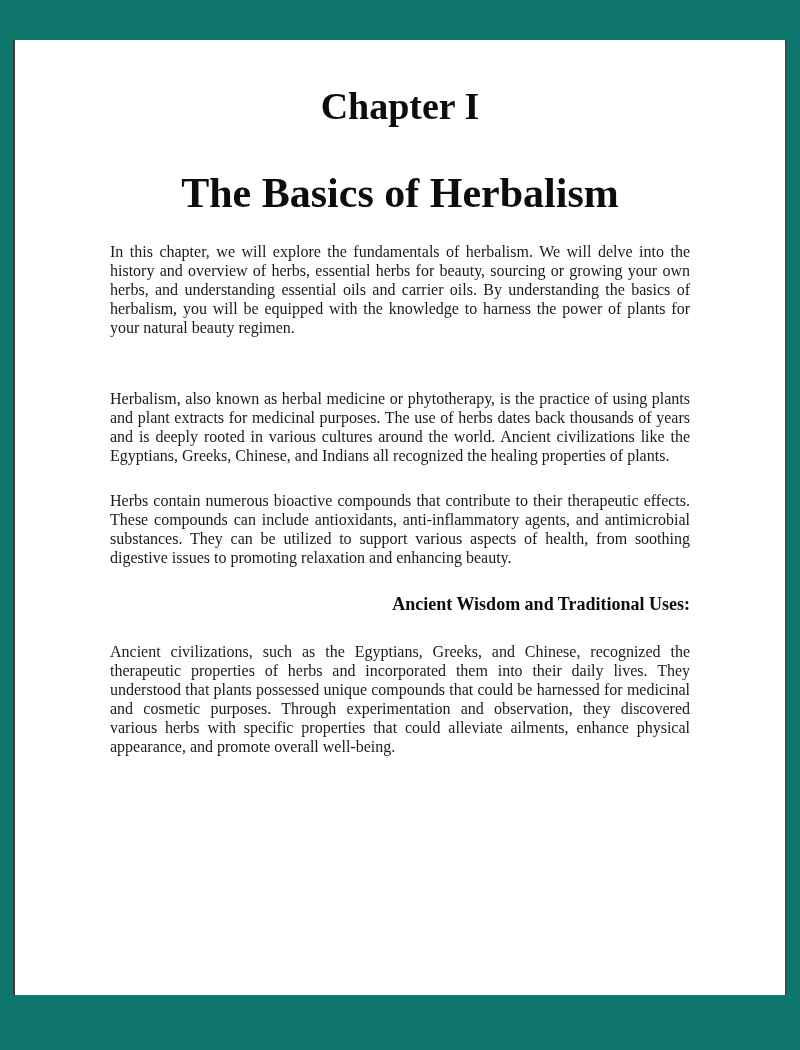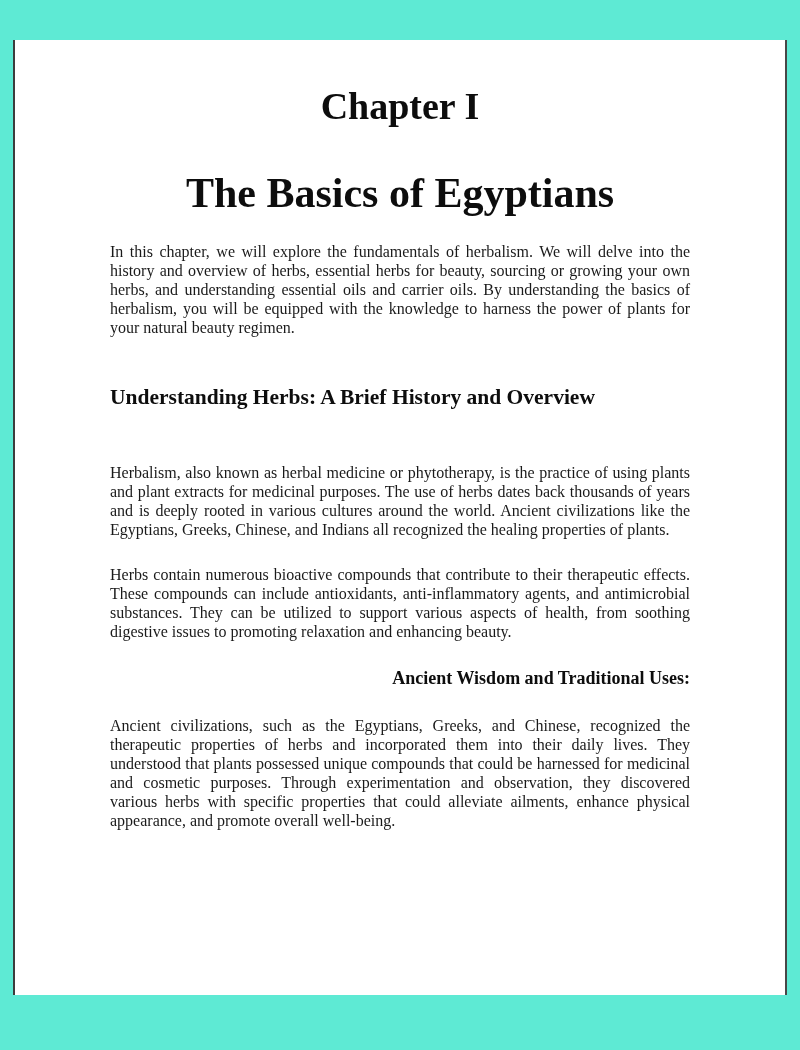--- a/index.html
+++ b/index.html
@@ -10,21 +10,21 @@
   body {
     width: 800px;
     height: 1050px;
     position: relative;
     overflow: hidden;
     font-family: "Liberation Serif", serif;
   }
   .canvas {
     position: absolute;
     inset: 0;
-    background: #5eead4;
+    background: #0f766e;
   }
   .page {
     position: absolute;
     left: 13px;
     top: 40px;
     width: 774px;
     height: 955px;
     background: #ffffff;
     border-left: 2px solid #3c3c3c;
     border-right: 2px solid #474747;
@@ -82,21 +82,20 @@
     color: #0d0d0d;
     text-align: right;
   }
 </style>
 </head>
 <body>
 
 <div class="canvas">
   <div class="page">
     <h1 class="chapter-heading">Chapter I</h1>
-    <h1 class="chapter-title">The Basics of Egyptians</h1>
+    <h1 class="chapter-title">The Basics of Herbalism</h1>
     <p class="body-paragraph intro">In this chapter, we will explore the fundamentals of herbalism. We will delve into the history and overview of herbs, essential herbs for beauty, sourcing or growing your own herbs, and understanding essential oils and carrier oils. By understanding the basics of herbalism, you will be equipped with the knowledge to harness the power of plants for your natural beauty regimen.</p>
-    <h2 class="section-heading">Understanding Herbs: A Brief History and Overview</h2>
     <p class="body-paragraph after-heading">Herbalism, also known as herbal medicine or phytotherapy, is the practice of using plants and plant extracts for medicinal purposes. The use of herbs dates back thousands of years and is deeply rooted in various cultures around the world. Ancient civilizations like the Egyptians, Greeks, Chinese, and Indians all recognized the healing properties of plants.</p>
     <p class="body-paragraph">Herbs contain numerous bioactive compounds that contribute to their therapeutic effects. These compounds can include antioxidants, anti-inflammatory agents, and antimicrobial substances. They can be utilized to support various aspects of health, from soothing digestive issues to promoting relaxation and enhancing beauty.</p>
     <h3 class="subsection-heading">Ancient Wisdom and Traditional Uses:</h3>
     <p class="body-paragraph">Ancient civilizations, such as the Egyptians, Greeks, and Chinese, recognized the therapeutic properties of herbs and incorporated them into their daily lives. They understood that plants possessed unique compounds that could be harnessed for medicinal and cosmetic purposes. Through experimentation and observation, they discovered various herbs with specific properties that could alleviate ailments, enhance physical appearance, and promote overall well-being.</p>
   </div>
 </div>
 
 </body></html>

